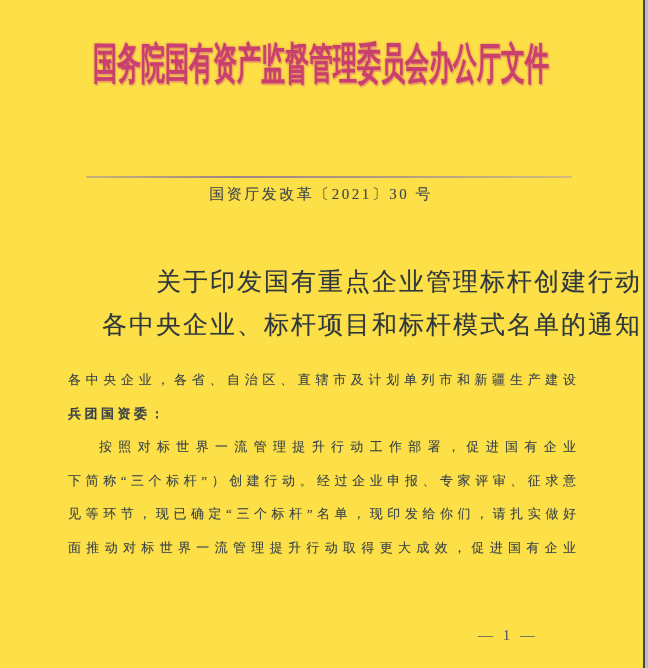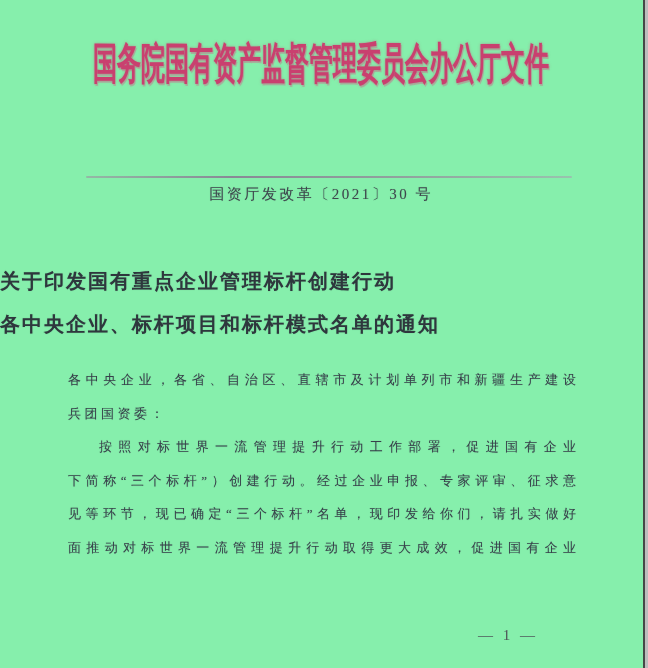--- a/index.html
+++ b/index.html
@@ -4,21 +4,21 @@
 <style>
   * { margin: 0; padding: 0; box-sizing: border-box; }
   html, body { background: #ffffff; }
   body { font-family: "Liberation Serif", "DejaVu Serif", serif; }
 
   .page {
     position: relative;
     width: 648px;
     height: 668px;
     margin: 0 auto;
-    background: #86efac;
+    background: #fde047;
     overflow: hidden;
   }
 
   
   .scan-edge-dark {
     position: absolute; top: 0; right: 3px;
     width: 2px; height: 100%;
     background: #474747;
   }
   .scan-edge-light {
@@ -65,23 +65,23 @@
       rgba(138, 118, 146, 0.85) 30%,
       rgba(150, 128, 152, 0.7) 65%,
       rgba(172, 150, 176, 0.5));
     border-radius: 1px;
   }
 
   
   .doc-title {
     position: absolute;
     top: 260px; left: 0; right: 6px;
-    text-align: left;
-    font-size: 20px;
-    font-weight: bold;
+    text-align: right;
+    font-size: 25px;
+    font-weight: normal;
     line-height: 43px;
     letter-spacing: 2px;
     color: #2e373d;
     text-shadow: 0 0 1px rgba(46, 55, 61, 0.35);
   }
 
   
   .body-text {
     position: absolute;
     top: 363px; left: 68px;
@@ -95,20 +95,21 @@
     height: 33.5px;
     white-space: nowrap;
     text-align: justify;
     text-align-last: justify;
     text-justify: inter-character;
   }
   .body-text .line.left {
     text-align: right;
     text-align-last: left;
     letter-spacing: 3.5px;
+    font-weight: bold;
   }
   .body-text .line.indent {
     text-indent: 31px;
   }
 
   
   .page-number {
     position: absolute;
     top: 627px; left: 478px;
     font-size: 15px;

